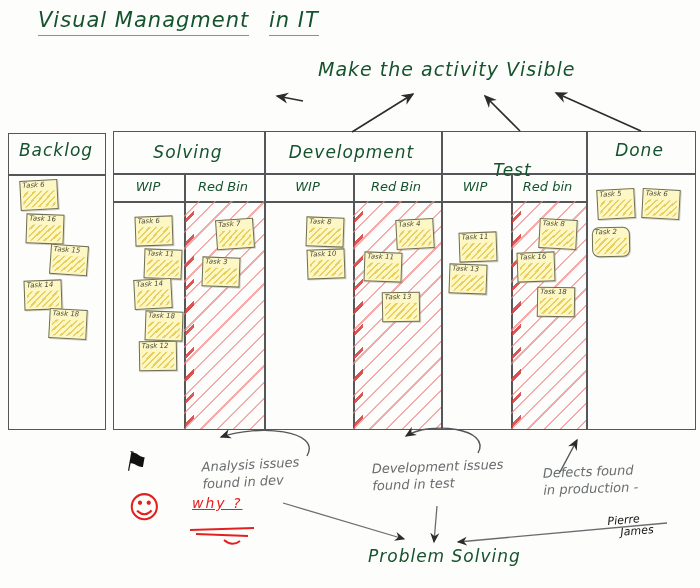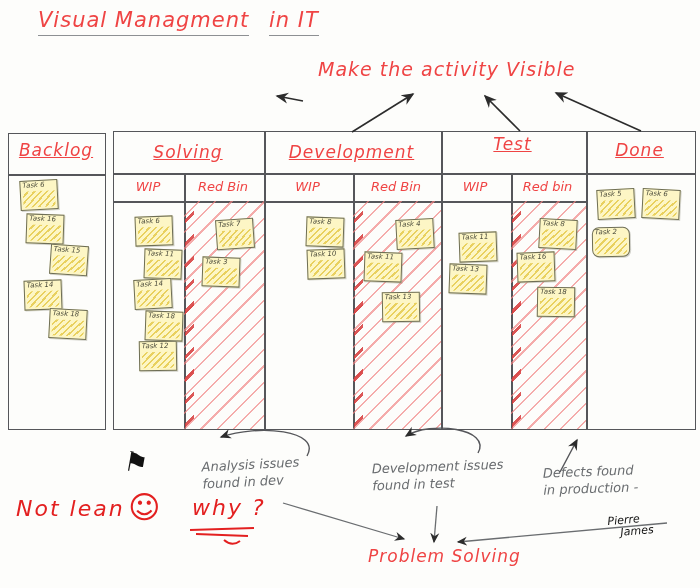--- a/index.html
+++ b/index.html
@@ -1,34 +1,34 @@
 <!DOCTYPE html>
 <html><head>
 <meta charset="utf-8">
 <style>
   html,body{margin:0;padding:0;}
   body{background:#f6f6f4;}
   .page{
     position:relative;width:700px;height:588px;background:#fdfdfb;
     font-family:"DejaVu Sans",sans-serif;overflow:hidden;
   }
-  .hand{font-style:italic;color:#ef4444;}
+  .hand{font-style:italic;color:#14532d;}
   .abs{position:absolute;}
   
   .title{left:38px;top:8px;font-size:21px;letter-spacing:1px;}
   .title .u{display:inline-block;padding-bottom:3px;border-bottom:1.6px solid #8d9093;margin-right:12px;}
   
   .top-note{left:318px;top:58px;font-size:19px;letter-spacing:1px;}
   
   .frame{position:absolute;border:1.6px solid #55565a;background:transparent;}
   .backlog-box{left:8px;top:133px;width:96px;height:295px;}
   .main-box{left:113px;top:131px;width:581px;height:297px;}
   .hline{position:absolute;background:#55565a;height:1.5px;}
   .vline{position:absolute;background:#55565a;width:1.5px;}
-  .col-header{position:absolute;text-align:center;font-size:17px;letter-spacing:1px;text-decoration:underline;}
+  .col-header{position:absolute;text-align:center;font-size:17px;letter-spacing:1px;}
   .sub-header{position:absolute;text-align:center;font-size:13px;}
   
   .redbin{
     position:absolute;
     background:repeating-linear-gradient(135deg,transparent 0 10px,rgba(240,128,128,.65) 10px 11.6px);
   }
   .redbin .ticks{
     position:absolute;left:1px;top:0;width:9px;height:100%;
     background:repeating-linear-gradient(135deg,transparent 0 13px,rgba(214,58,58,.85) 13px 16px);
   }
@@ -45,21 +45,21 @@
     position:absolute;left:2px;top:0;font-size:7px;line-height:9px;
     font-style:italic;color:#4c4c3c;white-space:nowrap;z-index:2;
   }
   
   .small-note{font-size:13px;line-height:17px;}
   .agile{left:16px;top:461px;font-size:23px;color:#1c1c1c;font-style:italic;letter-spacing:2px;}
   .flag-icon{left:124px;top:447px;font-size:27px;color:#111;transform:rotate(10deg);}
   .red-text{color:#e32020;font-style:italic;}
   .not-lean{left:16px;top:496px;font-size:22px;letter-spacing:2px;}
   .smiley{left:128px;top:489px;font-size:31px;color:#e32020;font-style:normal;}
-  .why{left:192px;top:495px;font-size:22px;letter-spacing:2px;}
+  .why{left:192px;top:495px;font-size:14px;letter-spacing:2px;text-decoration:underline;}
   .why-underline1{left:190px;top:528px;width:64px;height:2px;background:#e32020;transform:rotate(-2deg);}
   .why-underline2{left:196px;top:534px;width:52px;height:2px;background:#e32020;transform:rotate(2deg);}
   .problem{left:368px;top:546px;font-size:17px;letter-spacing:1px;}
   .signature{left:608px;top:514px;font-size:11px;color:#111;font-style:italic;transform:rotate(-5deg);line-height:12px;}
   .signature .l2{margin-left:12px;display:block;}
   .svg-overlay{position:absolute;left:0;top:0;width:700px;height:588px;pointer-events:none;}
 </style>
 </head>
 <body>
 
@@ -95,21 +95,21 @@
     <div class="redbin" style="left:239px;top:69px;width:88px;height:228px;">
         <div class="ticks"></div>
       </div>
     <div class="redbin" style="left:397px;top:69px;width:75px;height:228px;">
         <div class="ticks"></div>
       </div>
   </div>
 
   <div class="col-header hand" style="left:113px;top:142px;width:150px;">Solving</div>
   <div class="col-header hand" style="left:263px;top:142px;width:177px;text-align:center;">Development</div>
-  <div class="col-header hand" style="left:440px;top:134px;width:145px;text-align:center;">Test</div>
+  <div class="col-header hand" style="left:440px;top:160px;width:145px;text-align:center;">Test</div>
   <div class="col-header hand" style="left:585px;top:140px;width:109px;">Done</div>
 
   <div class="sub-header hand" style="left:113px;top:179px;width:70px;">WIP</div>
   <div class="sub-header hand" style="left:183px;top:179px;width:80px;">Red Bin</div>
   <div class="sub-header hand" style="left:263px;top:179px;width:89px;">WIP</div>
   <div class="sub-header hand" style="left:352px;top:179px;width:88px;">Red Bin</div>
   <div class="sub-header hand" style="left:440px;top:179px;width:70px;">WIP</div>
   <div class="sub-header hand" style="left:510px;top:179px;width:75px;">Red bin</div>
 
   <div class="note" style="left:20px;top:180px;transform:rotate(-3deg);">
@@ -203,21 +203,20 @@
     <div>Development issues</div>
     <div>found in test</div>
   </div>
   <div class="abs hand small-note" style="left:543px;top:463px;transform:rotate(-2deg);color:#6a6d70;">
     <div>Defects found</div>
     <div>in production -</div>
   </div>
 
   <div class="abs flag-icon">⚑</div>
 
-  <div class="abs red-text not-lean">Not lean</div>
   <div class="abs smiley">☺</div>
   <div class="abs red-text why">why ?</div>
   <div class="abs why-underline1"></div>
   <div class="abs why-underline2"></div>
 
   <div class="abs hand problem">Problem Solving</div>
 
   <div class="abs signature">
     <span>Pierre</span>
     <span class="l2">James</span>

